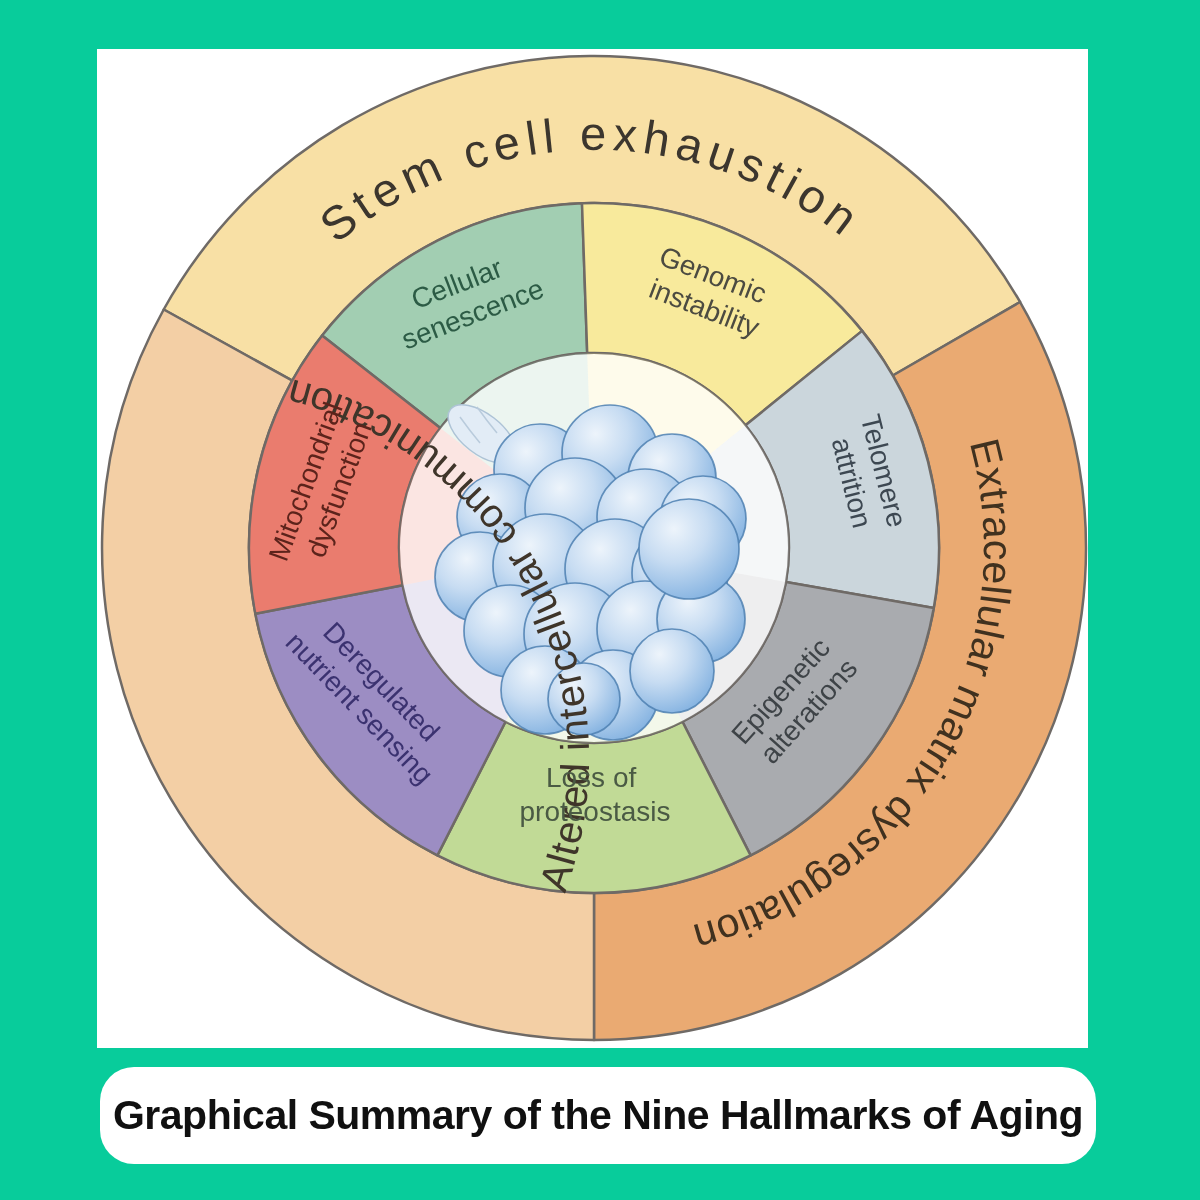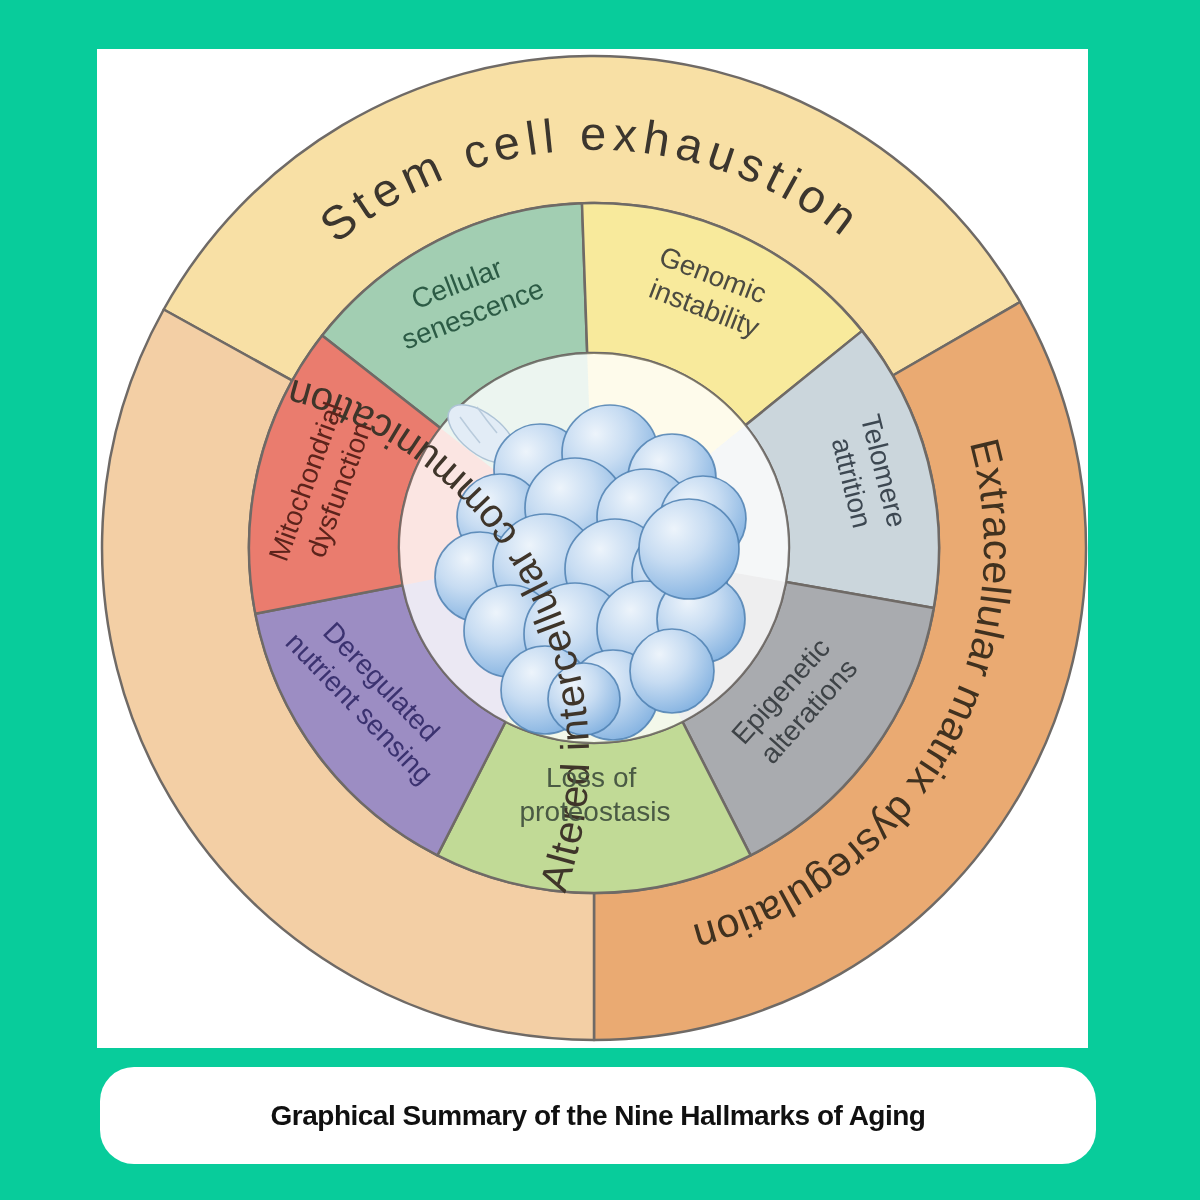--- a/index.html
+++ b/index.html
@@ -23,21 +23,21 @@
   .cell-sphere{stroke:#4E80B2;stroke-width:1.7;stroke-opacity:0.85;}
   .stalk{fill:#E2ECF6;stroke:#AEC3D6;stroke-width:1.5;}
   .stalk-line{fill:none;stroke:#B9CBDC;stroke-width:1.5;}
   .caption-box{
     position:absolute;left:100px;top:1067px;width:996px;height:97px;
     background:#ffffff;border-radius:34px;
     display:flex;align-items:center;justify-content:center;
   }
   .caption-text{
     font-family:"Liberation Sans",sans-serif;
-    font-weight:700;font-size:28px;letter-spacing:-0.5px;color:#101010;
+    font-weight:700;font-size:41px;letter-spacing:-0.5px;color:#101010;
     white-space:nowrap;
   }
 </style>
 </head>
 <body>
 
 <div class="bg" id="bg" style="background: rgb(8, 204, 155);"></div>
 
 <div class="card">
   <svg viewBox="0 0 991 999" xmlns="http://www.w3.org/2000/svg">

